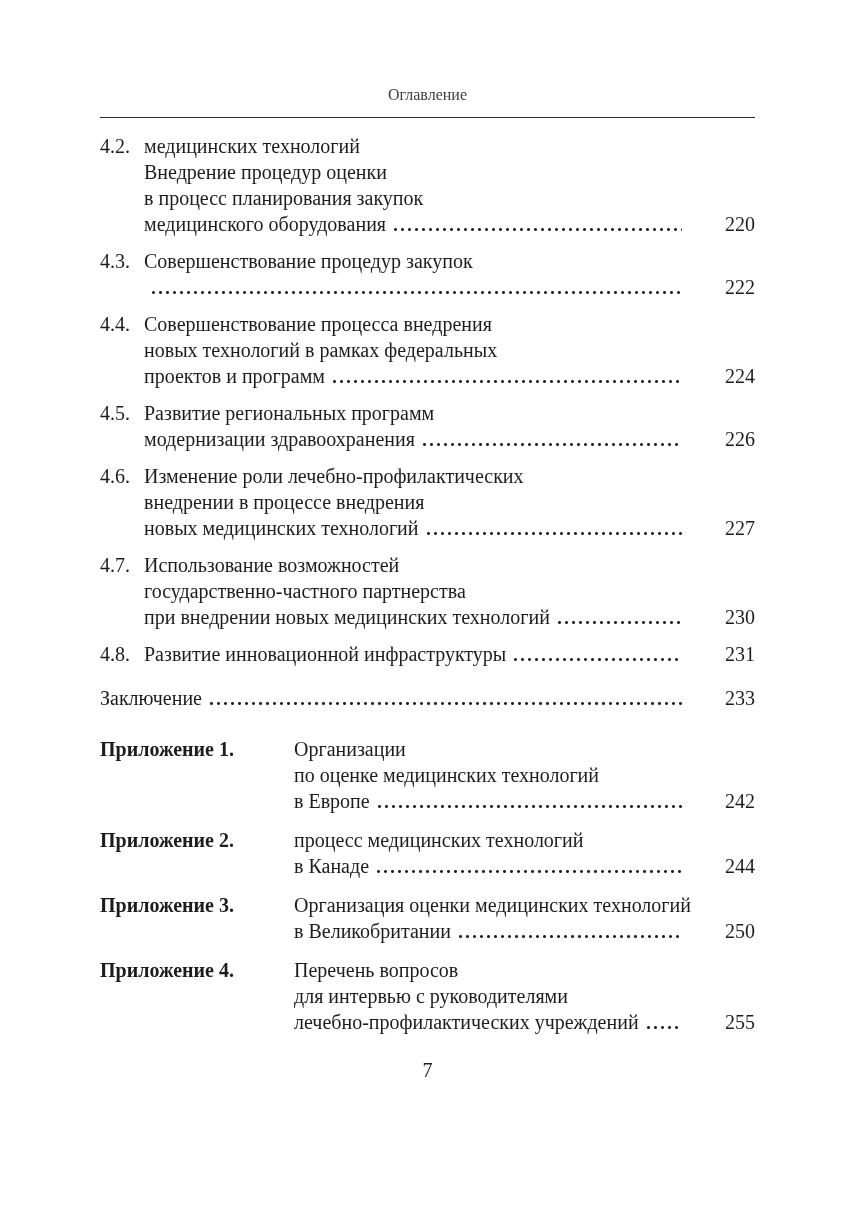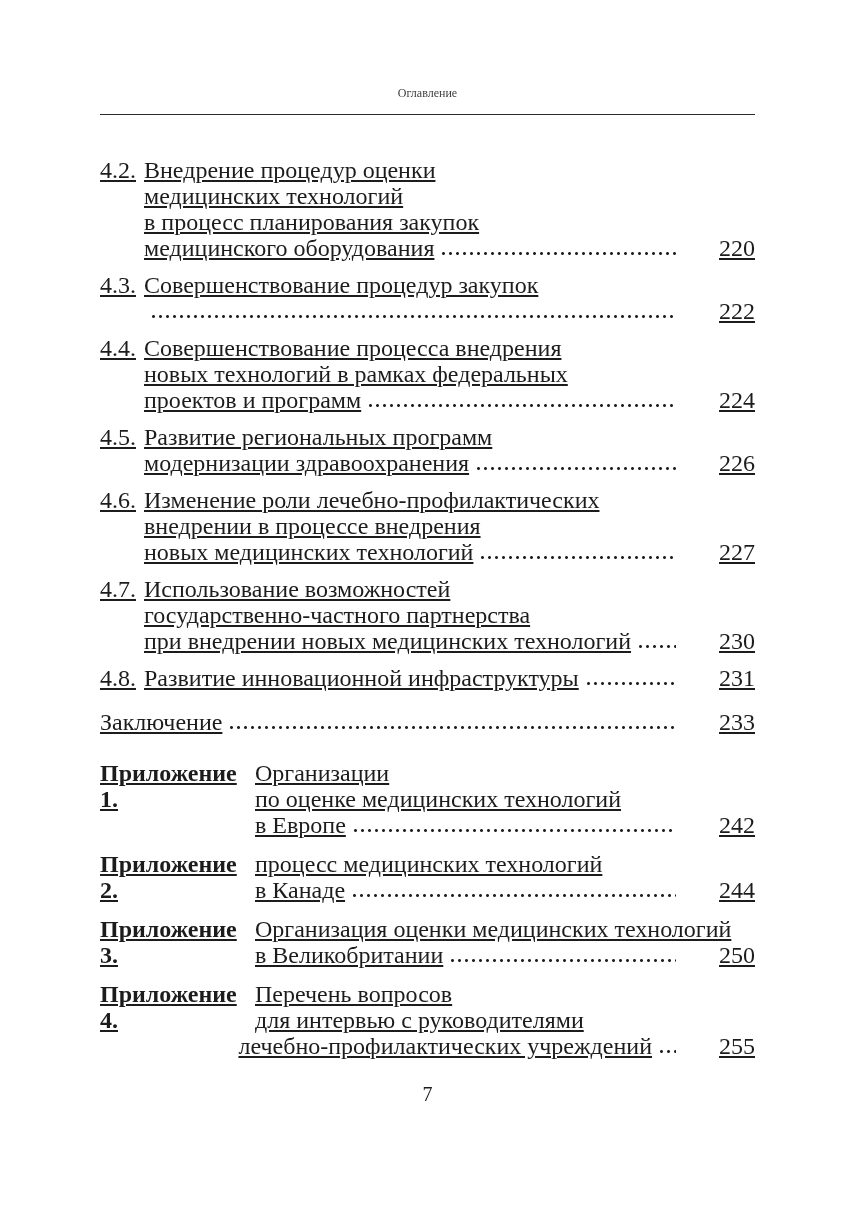--- a/index.html
+++ b/index.html
@@ -10,32 +10,31 @@
     font-family: "Liberation Serif", "DejaVu Serif", serif;
     color: #1c1c1c;
     position: relative;
     overflow: hidden;
   }
   .page {
     padding: 86px 102px 0 100px;
   }
   .header {
     text-align: center;
-    font-size: 12px;
+    font-size: 16px;
     color: #3d3d3d;
     padding-bottom: 13px;
     border-bottom: 1px solid #2a2a2a;
-    margin-bottom: 42px;
+    margin-bottom: 15px;
   }
   .entry {
     display: flex;
-    font-size: 24px;
+    font-size: 20px;
     line-height: 26px;
     margin-bottom: 11px;
-    text-decoration: underline;
   }
   .entry .num {
     width: 44px;
     flex-shrink: 0;
   }
   .entry .body { flex: 1; min-width: 0; }
   .line { }
   .line.last {
     display: flex;
     align-items: baseline;
@@ -52,21 +51,21 @@
     background-size: 7px 5px;
     background-position: 0 50%;
     background-repeat: repeat-x;
   }
   .pg {
     flex-shrink: 0;
     white-space: nowrap;
     margin-left: 40px;
   }
   .conclusion { margin-top: 18px; margin-bottom: 11px; }
-  .appendix { margin-bottom: 13px; }
+  .appendix { margin-bottom: 13px; gap: 39px; }
   .appendix-first { margin-top: 25px; }
   .appendix .app-label {
     width: 155px;
     flex-shrink: 0;
     font-weight: bold;
   }
   .footer {
     text-align: center;
     font-size: 20px;
     margin-top: 24px;
@@ -75,22 +74,22 @@
 </head>
 <body>
 
 <div class="page">
 
   <div class="header">Оглавление</div>
 
   <div class="entry">
     <span class="num">4.2.</span>
     <div class="body">
+      <div class="line">медицинских технологий</div>
       <div class="line">Внедрение процедур оценки</div>
-      <div class="line">медицинских технологий</div>
       <div class="line">в процесс планирования закупок</div>
       <div class="line last">
         <span class="lt">медицинского оборудования</span>
         <span class="dots"></span>
         <span class="pg">220</span>
       </div>
     </div>
   </div>
 
   <div class="entry">

